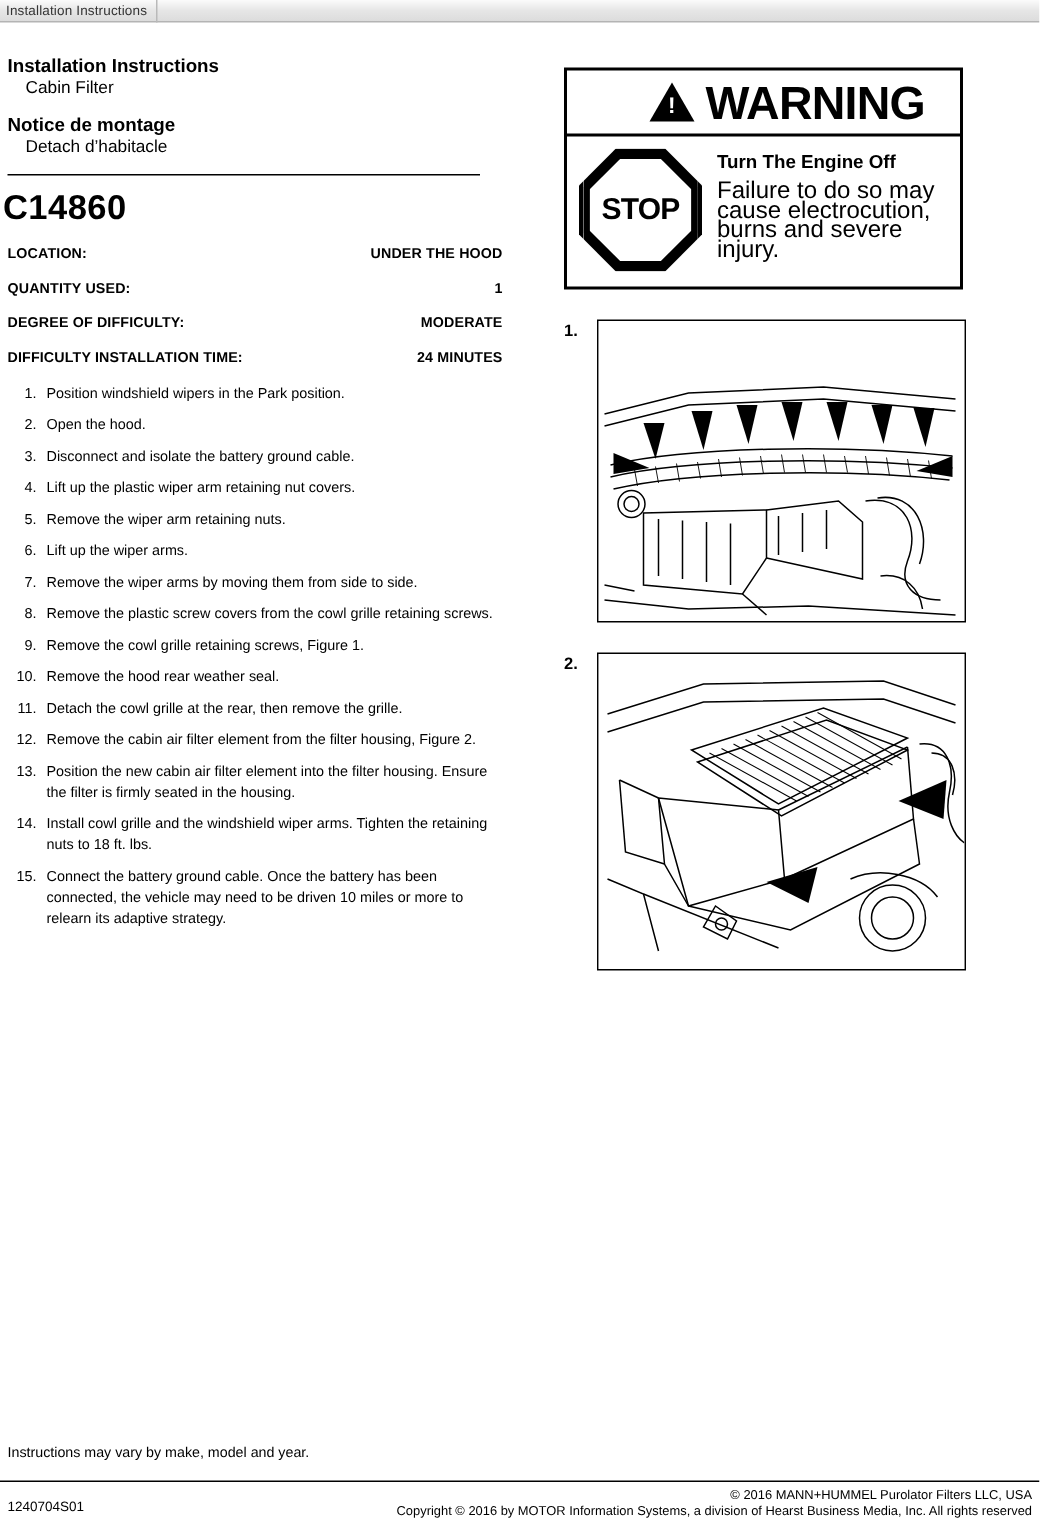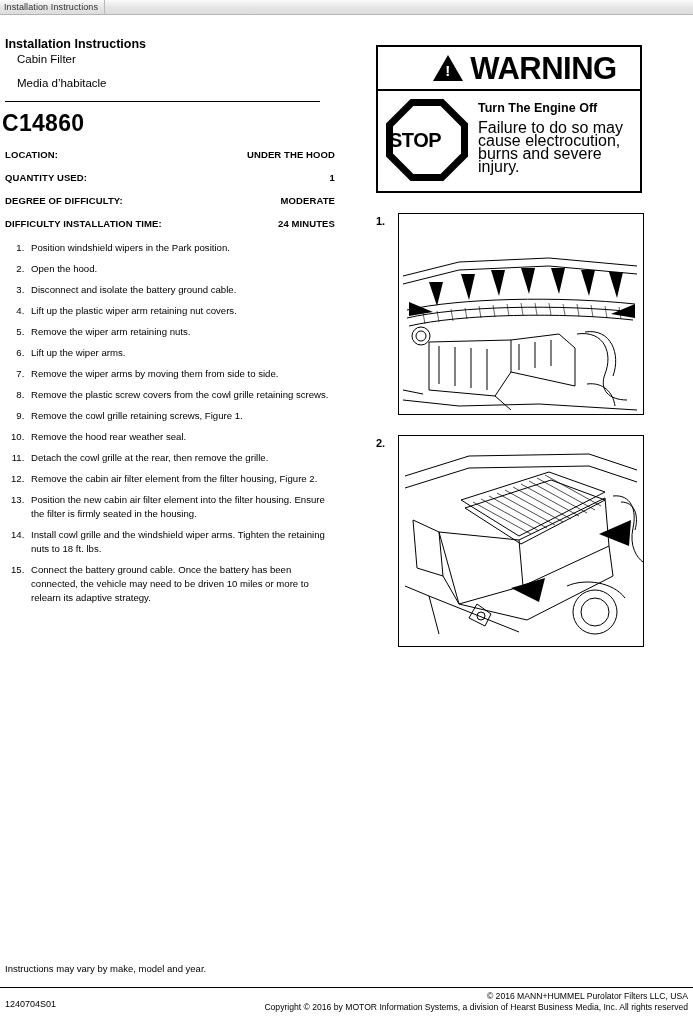--- a/index.html
+++ b/index.html
@@ -156,20 +156,21 @@
     gap: 10px;
   }
   .stop-sign {
     width: 82px;
     height: 82px;
     flex: 0 0 82px;
     border: 3px solid #000;
     box-sizing: border-box;
     display: flex;
     align-items: center;
+    justify-content: center;
     clip-path: polygon(30% 0%, 70% 0%, 100% 30%, 100% 70%, 70% 100%, 30% 100%, 0% 70%, 0% 30%);
     background:
       linear-gradient(#000,#000) padding-box,
       #fff;
     position: relative;
   }
   .stop-oct {
     position: absolute;
     inset: 0;
     background: #000;
@@ -260,21 +261,22 @@
 
   <div class="left-col">
 
     <div class="lang-block">
       <div class="lang-title">Installation Instructions</div>
       <div class="lang-sub">Cabin Filter</div>
     </div>
 
 
     <div class="lang-block">
-      <div class="lang-sub">Media d’habitacle</div>
+      <div class="lang-title">Notice de montage</div>
+      <div class="lang-sub">Detach d’habitacle</div>
     </div>
 
     <hr class="hr-rule">
 
     <div class="partno">C14860</div>
 
     <div class="spec">
       <span class="lbl">LOCATION:</span>
       <span class="val">UNDER THE HOOD</span>
     </div>

